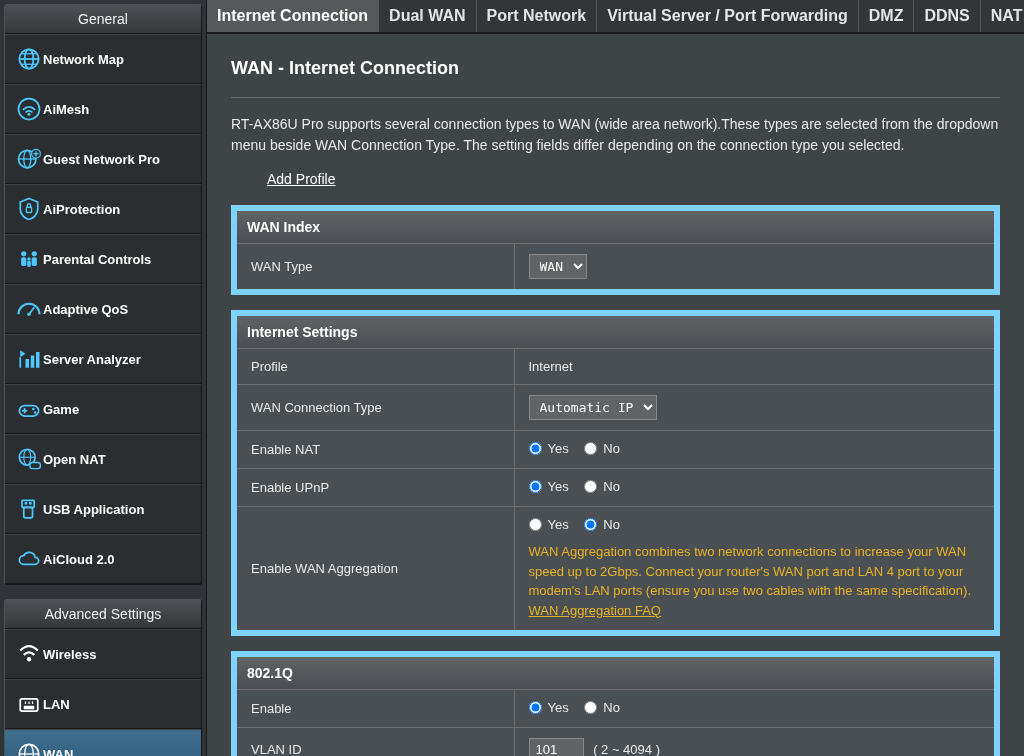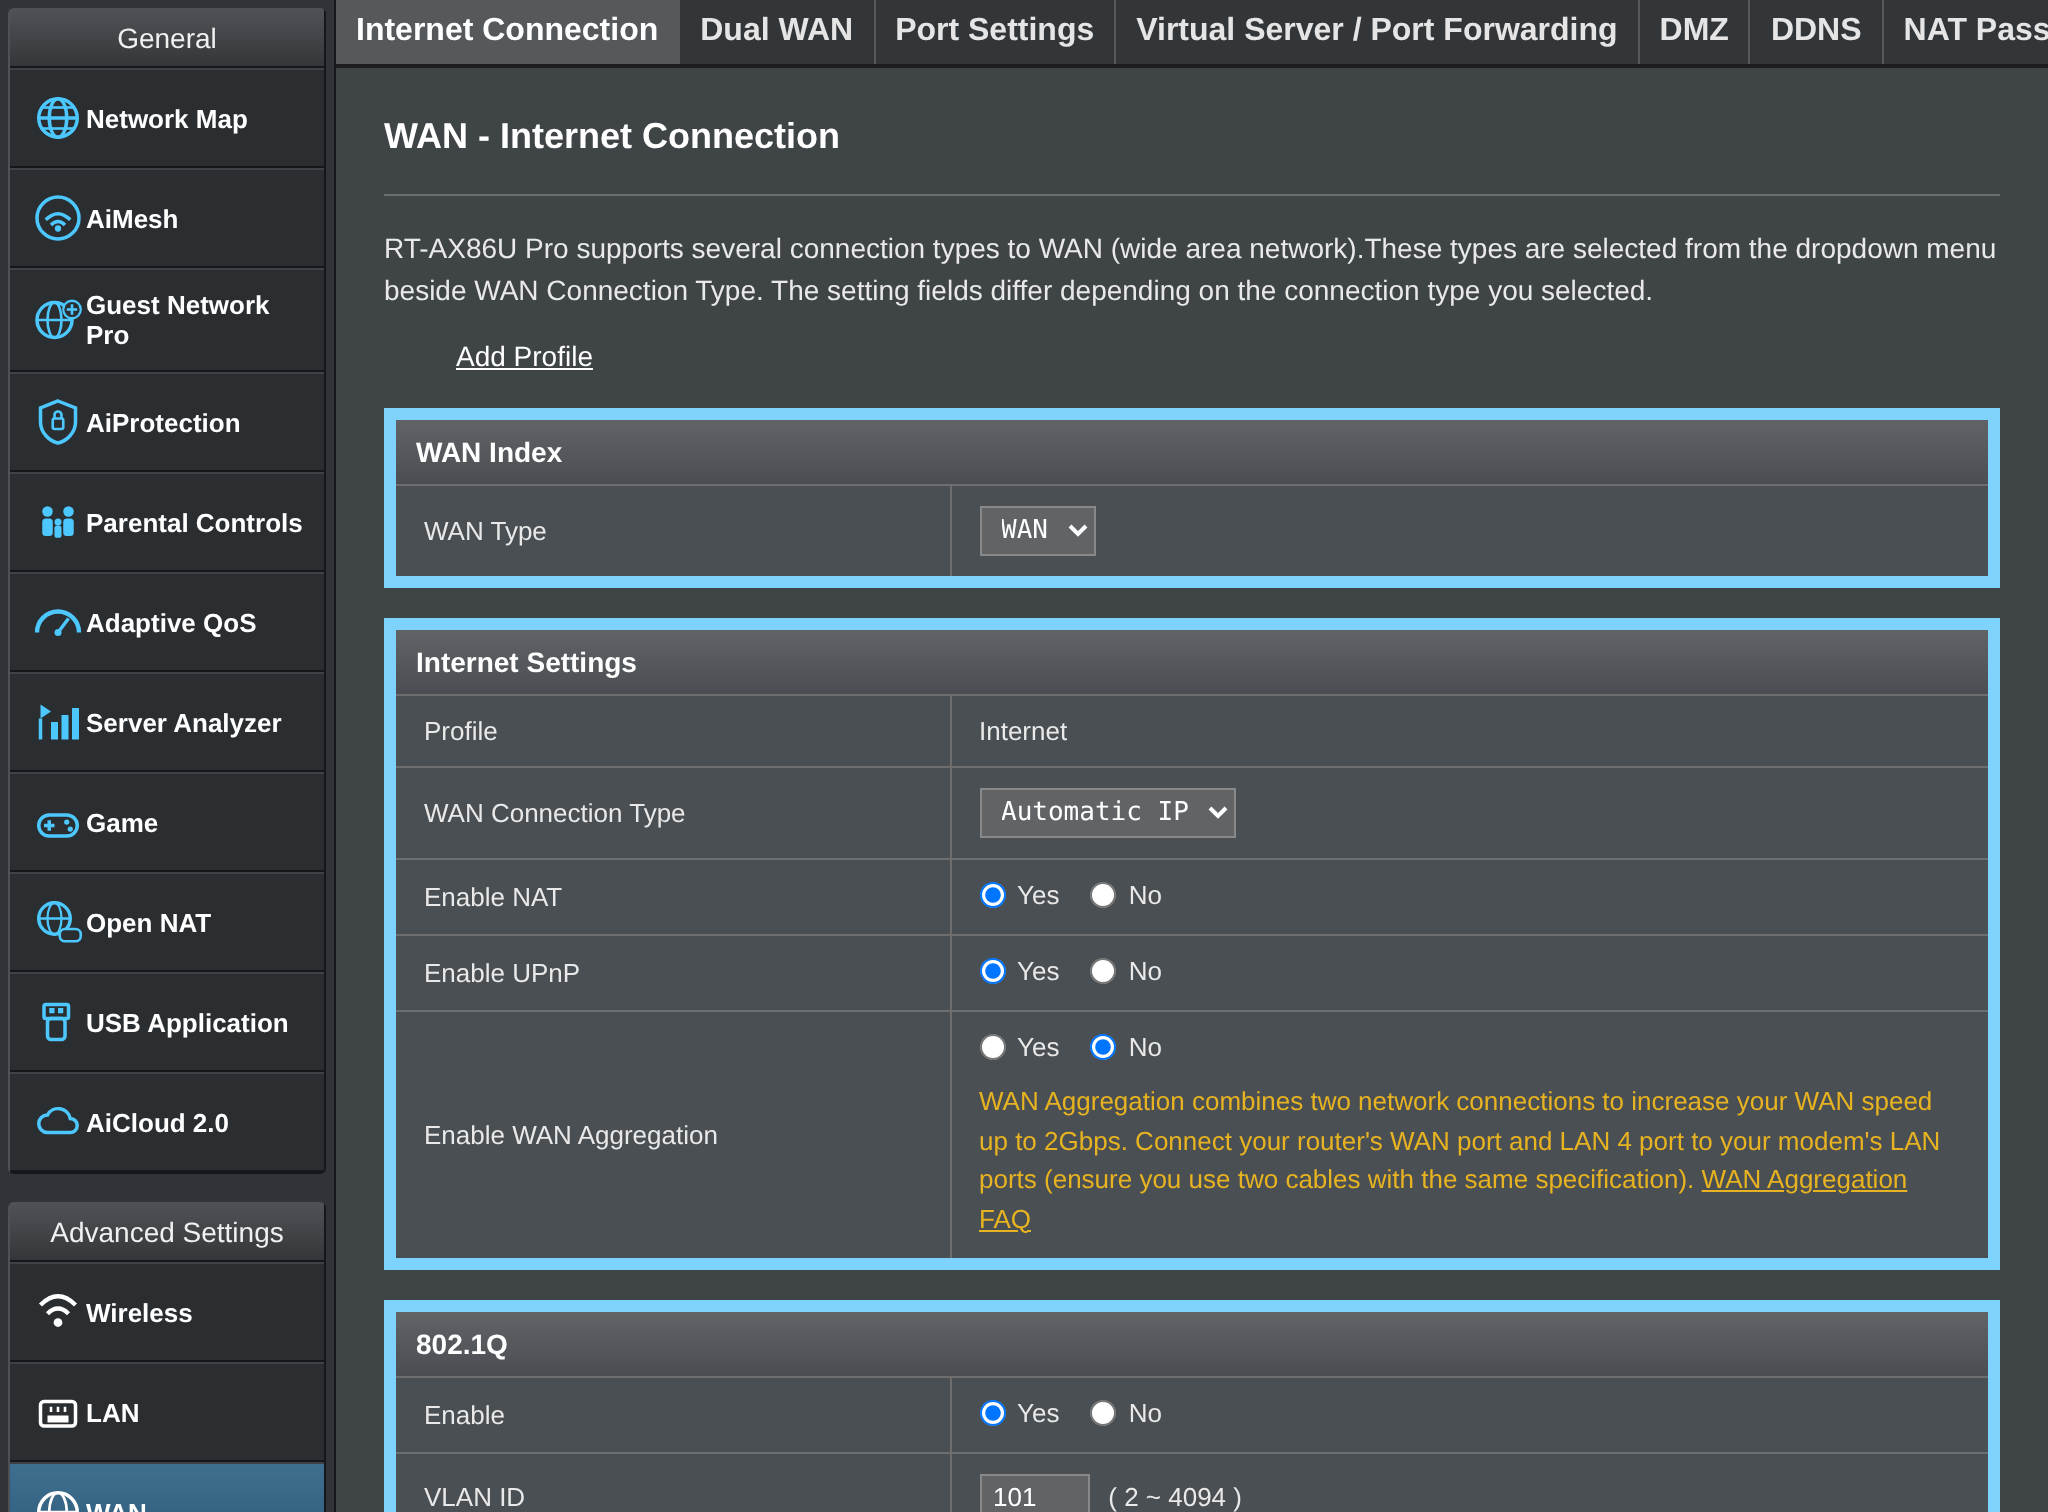--- a/index.html
+++ b/index.html
@@ -8,21 +8,21 @@
     background: #23272b;
     color: #e6e6e6;
     width: 1024px;
     height: 756px;
     overflow: hidden;
     display: flex;
   }
 
   
   .sidebar {
-    width: 167px;
+    width: 206px;
     background: #303438;
     display: flex;
     flex-direction: column;
     padding: 4px;
     gap: 14px;
   }
   .nav-section {
     background: #2a2e31;
     border-top: 1px solid #4e5256;
     border-left: 1px solid #4e5256;
@@ -354,21 +354,21 @@
       </span>
       <span>WAN</span>
     </div>
   </div>
 </div>
 
 <div class="content">
   <div class="tabs">
     <div class="tab active">Internet Connection</div>
     <div class="tab">Dual WAN</div>
-    <div class="tab">Port Settings</div>
+    <div class="tab">Port Network</div>
     <div class="tab">Virtual Server / Port Forwarding</div>
     <div class="tab">DMZ</div>
     <div class="tab">DDNS</div>
     <div class="tab">NAT Passthrough</div>
   </div>
 
   <div class="main-area">
     <div class="page-title">WAN - Internet Connection</div>
     <div class="desc">RT-AX86U Pro supports several connection types to WAN (wide area network).These types are selected from the dropdown menu beside WAN Connection Type. The setting fields differ depending on the connection type you selected.</div>
     <span class="link">Add Profile</span>

